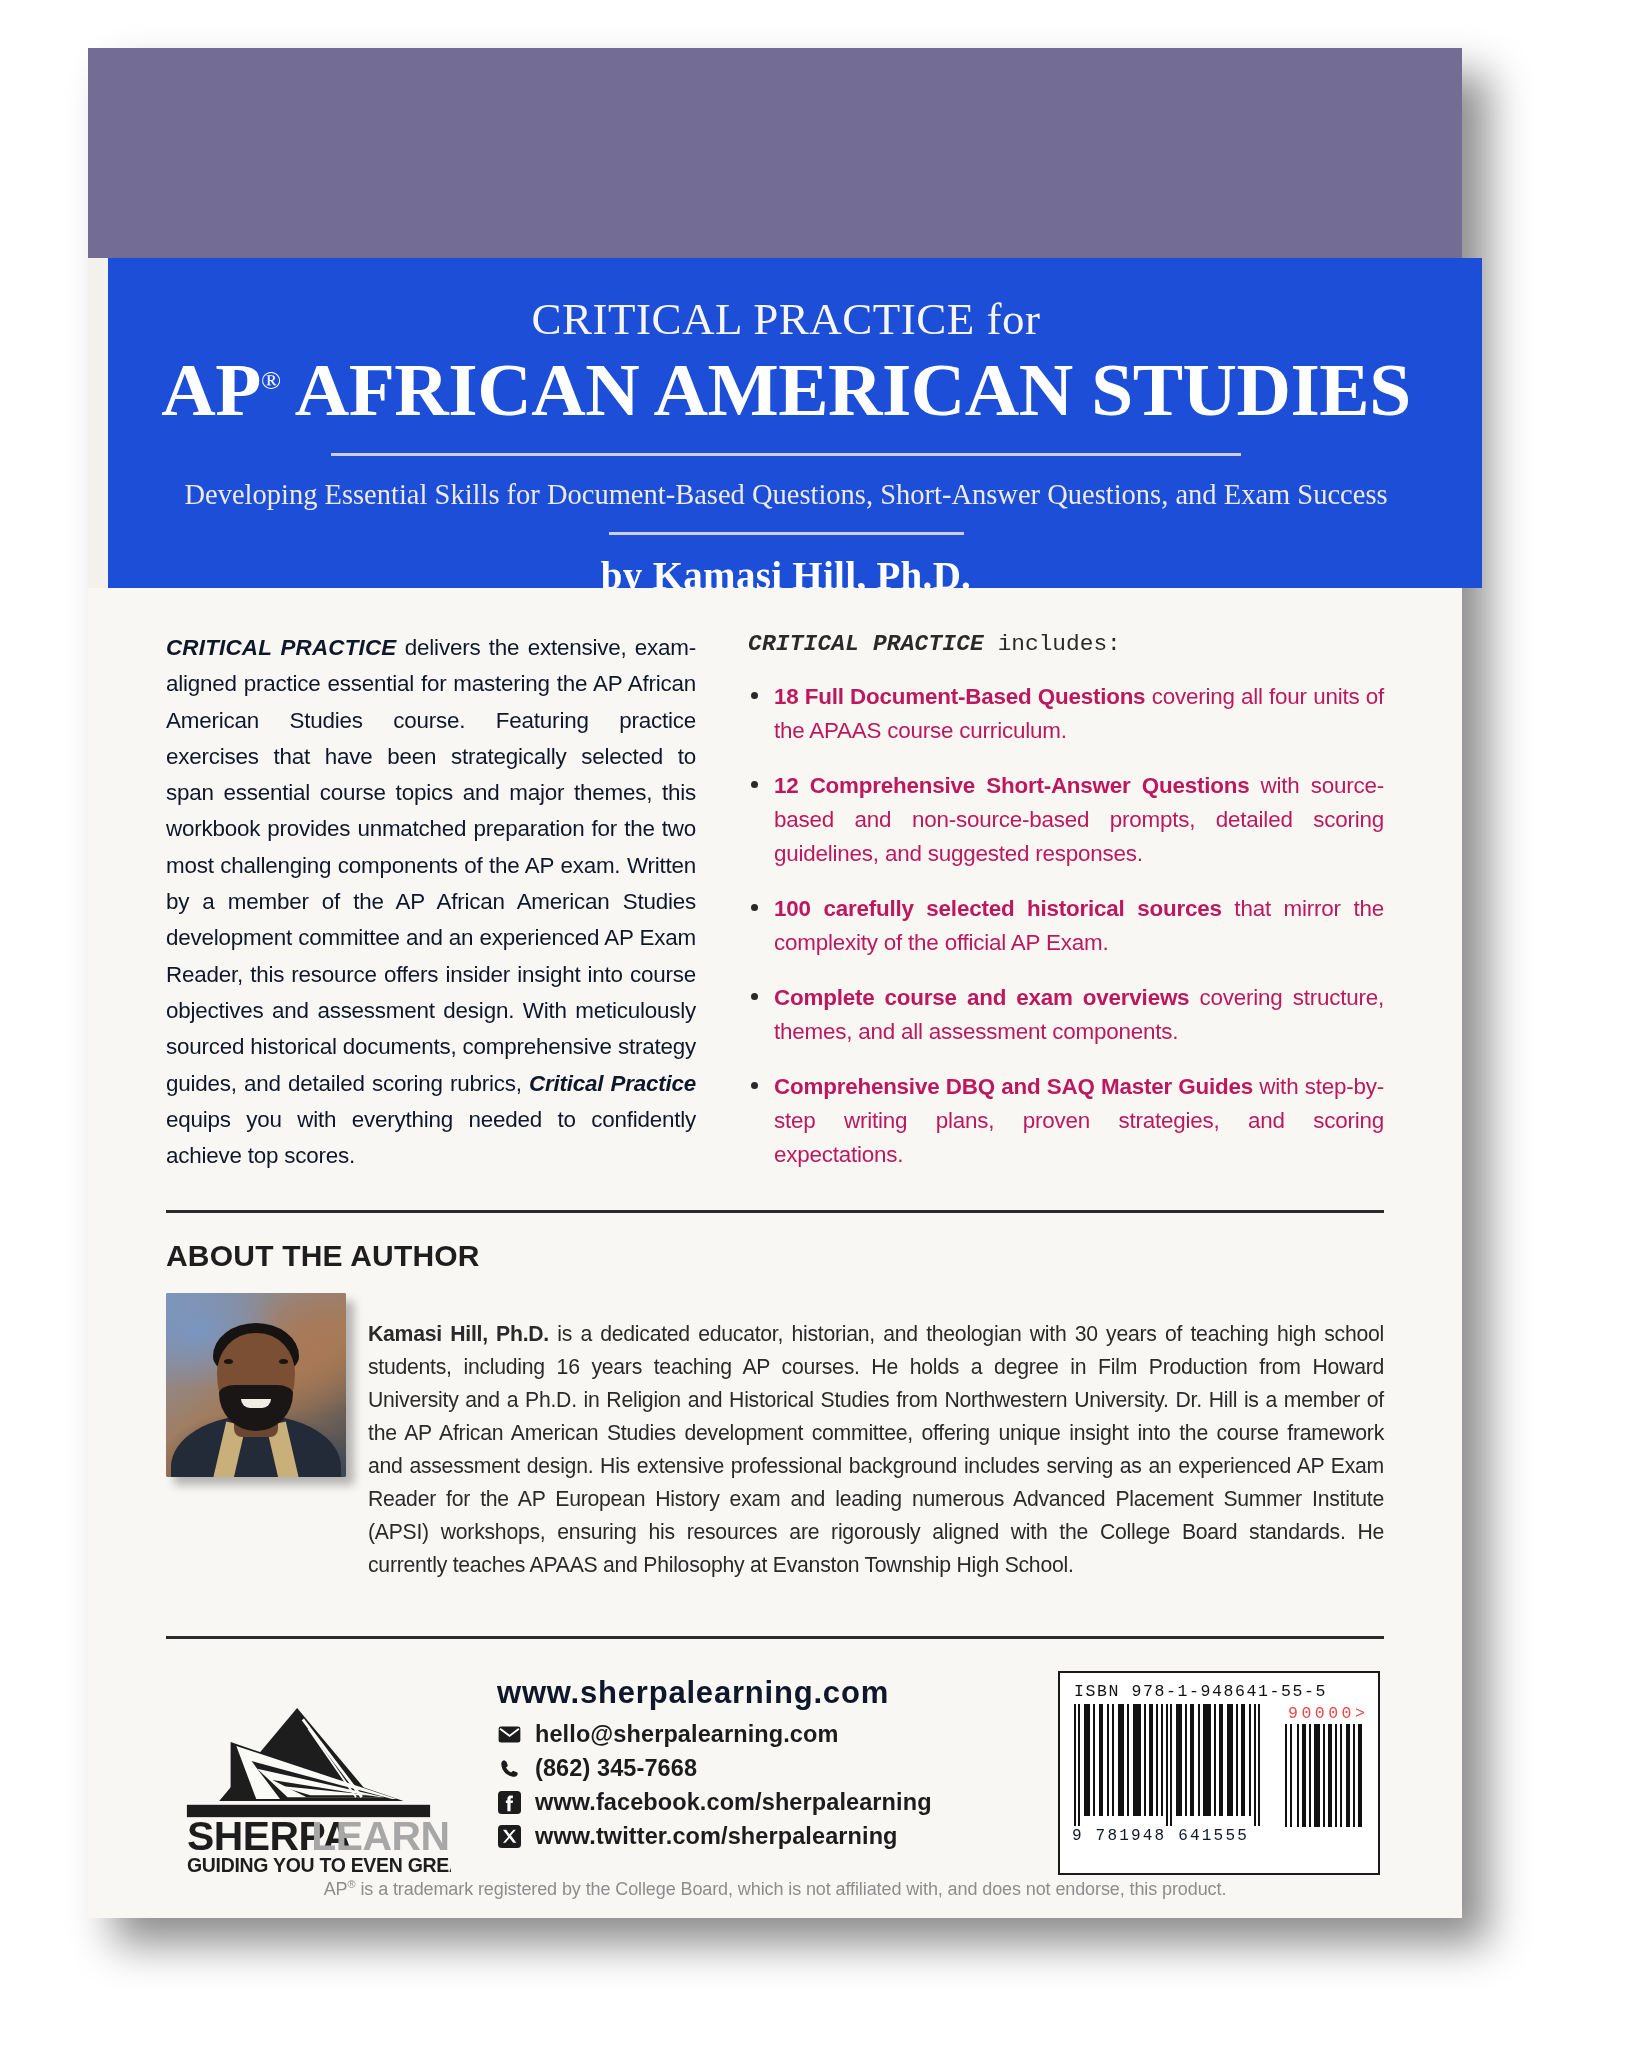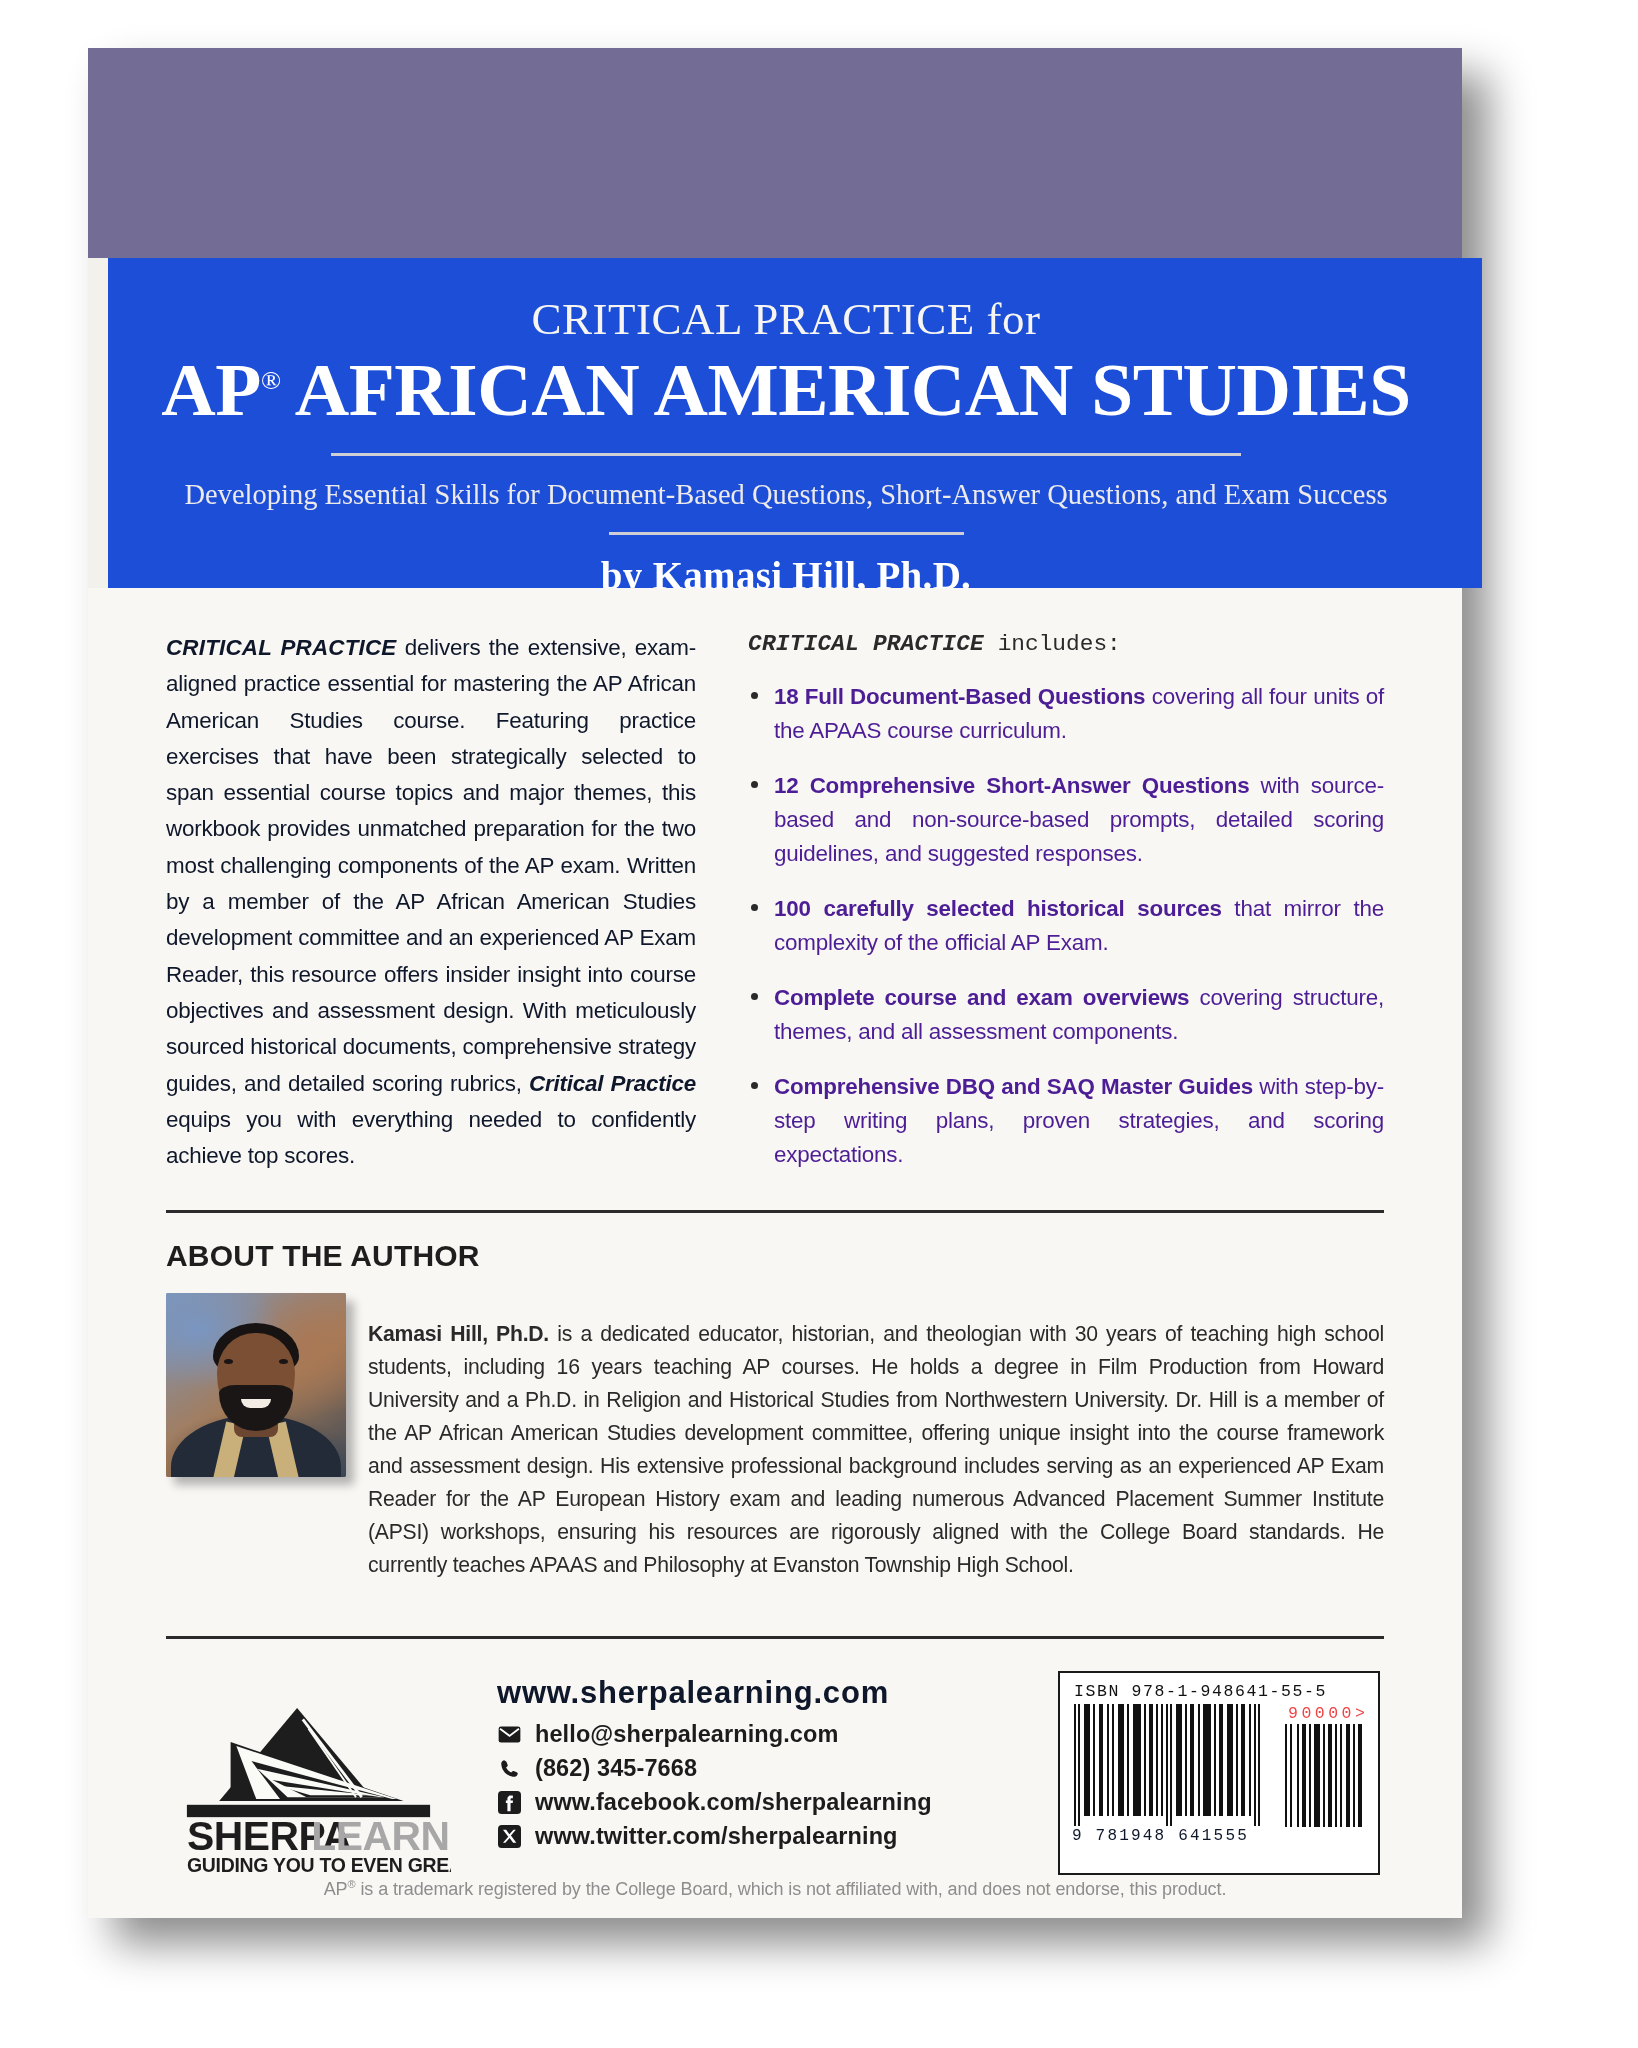--- a/index.html
+++ b/index.html
@@ -170,21 +170,21 @@
     list-style: none;
     margin: 0;
     padding: 0;
   }
   ul.feature-list li {
     position: relative;
     padding-left: 26px;
     margin-bottom: 21px;
     font-size: 22.4px;
     line-height: 1.52;
-    color: #4c1d95;
+    color: #be185d;
     text-align: justify;
     letter-spacing: -0.2px;
   }
   ul.feature-list li:last-child { margin-bottom: 0; }
   ul.feature-list li .bullet-dot {
     position: absolute;
     left: 3px;
     top: 12px;
     width: 7px;
     height: 7px;

